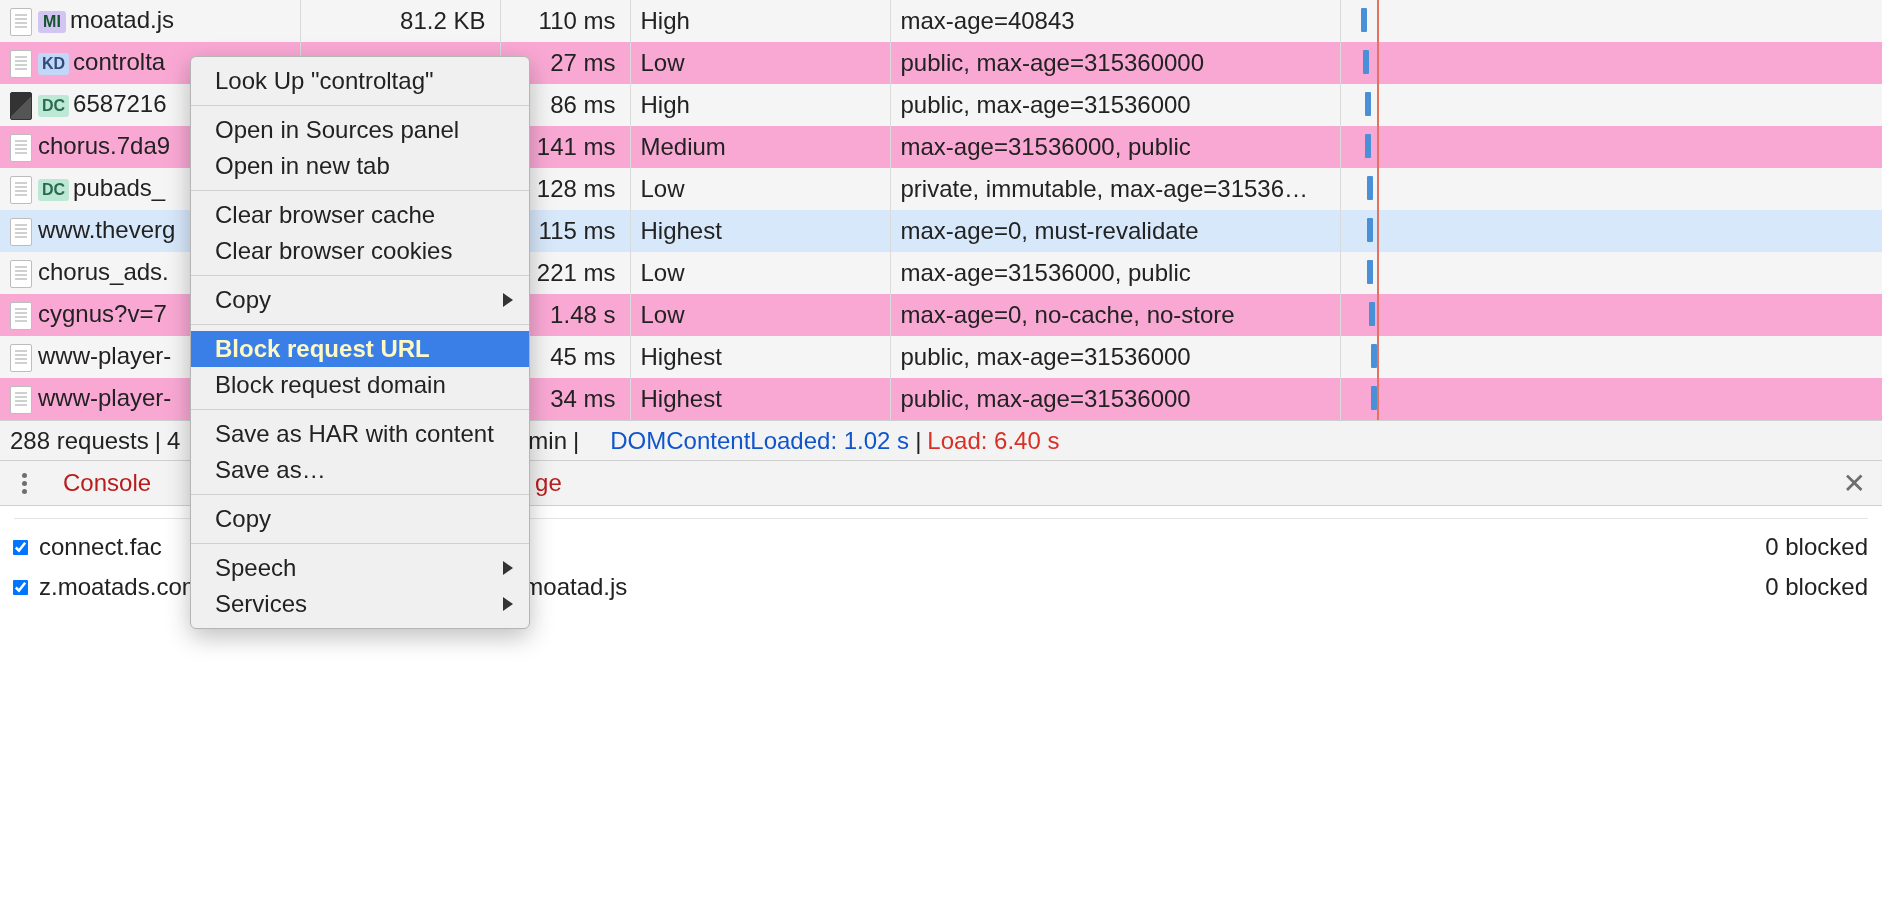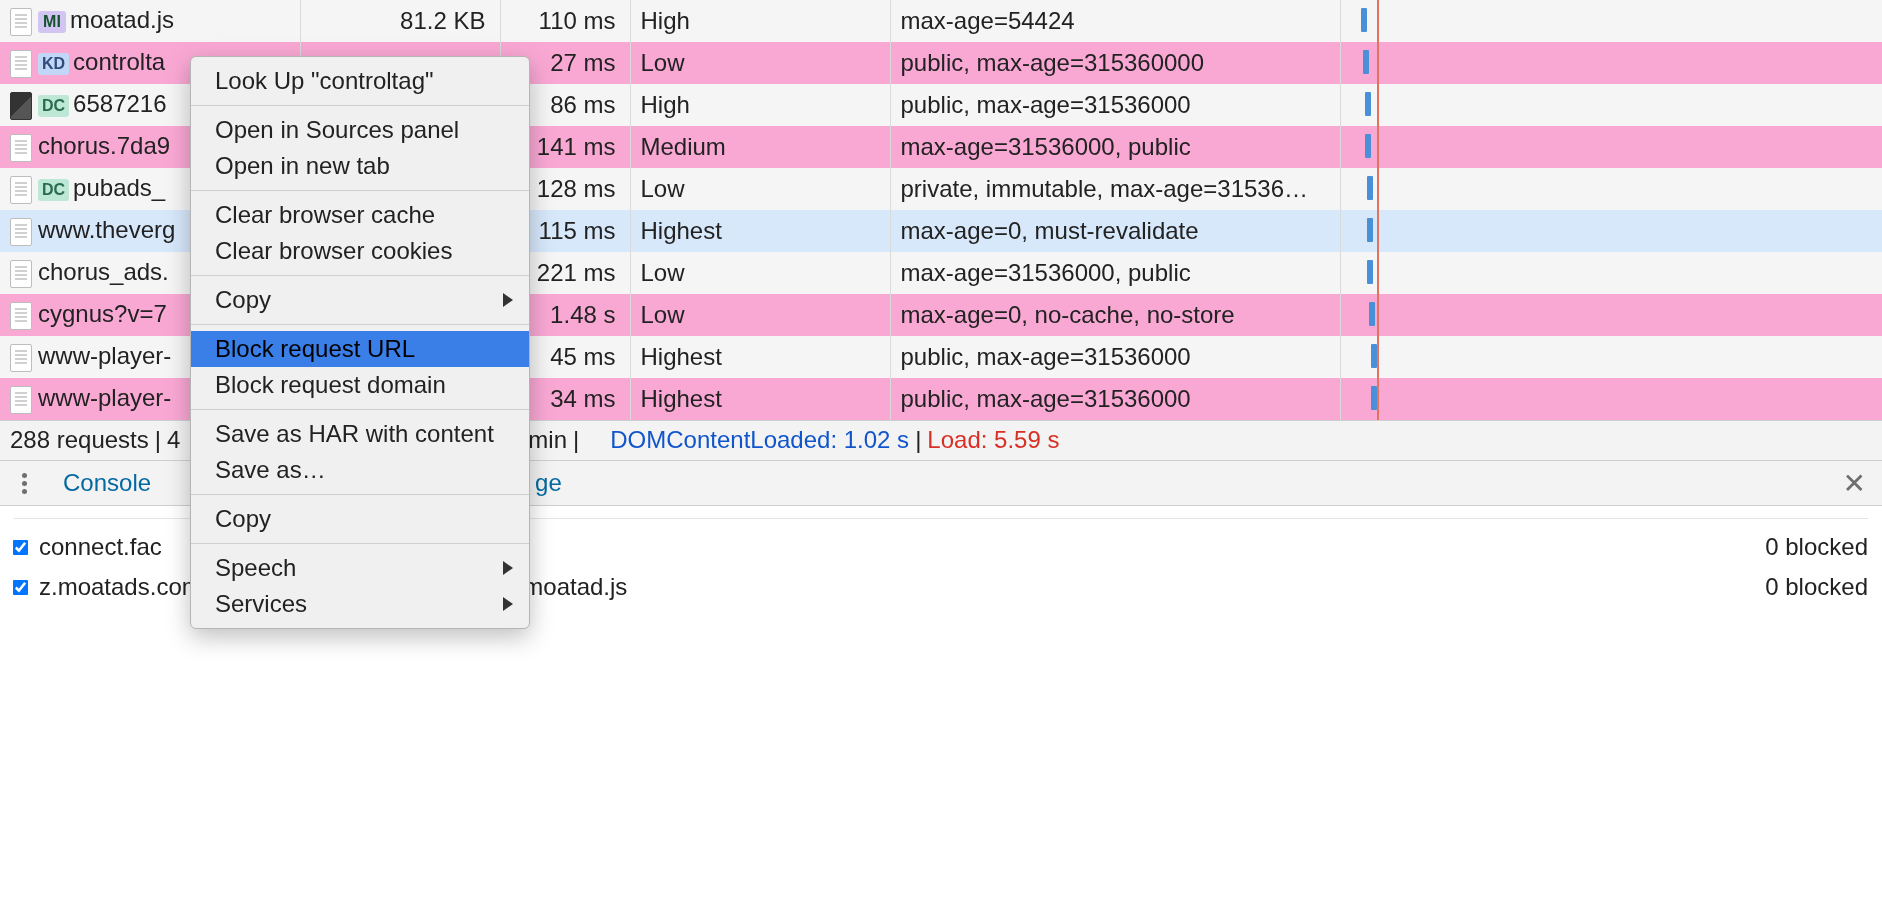--- a/index.html
+++ b/index.html
@@ -93,21 +93,21 @@
 }
 
 
 .status-bar {
   border-top: 1px solid #cfcfcf;
   background: #f3f3f3;
   padding: 6px 10px;
   font-size: 24px;
   height: 40px;
   display: flex;
-  align-items: flex-end;
+  align-items: center;
   gap: 4px;
 }
 .status-bar .sep { margin: 0 2px; }
 .dcl { color: #1155cc; margin-left: 25px; }
 .load { color: #d93025; }
 
 
 .drawer-tabs {
   border-top: 1px solid #cfcfcf;
   border-bottom: 1px solid #cfcfcf;
@@ -120,21 +120,21 @@
 .kebab {
   display: inline-flex;
   flex-direction: column;
   gap: 3px;
   padding: 0 14px;
   cursor: pointer;
 }
 .kebab span { width: 5px; height: 5px; background: #6e6e6e; border-radius: 50%; }
 .tab {
   padding: 8px 22px;
-  color: #0369a1;
+  color: #b91c1c;
   cursor: pointer;
 }
 .drawer-close {
   margin-left: auto;
   font-size: 28px;
   color: #6e6e6e;
   cursor: pointer;
   padding: 0 8px;
 }
 
@@ -158,21 +158,22 @@
   font-size: 24px;
   z-index: 100;
 }
 .context-menu .item {
   padding: 4px 24px;
   cursor: default;
   position: relative;
 }
 .context-menu .item.highlight {
   background: #3a7ee8;
-  color: #000000;
+  color: #fef9c3;
+  font-weight: bold;
 }
 .context-menu .divider { height:1px; background:#d0d0d0; margin:6px 0; }
 .context-menu .submenu-arrow {
   position:absolute; right:16px; top:50%; transform:translateY(-50%);
   width:0; height:0; border-left:10px solid #333; border-top:7px solid transparent; border-bottom:7px solid transparent;
 }
 
 </style>
 </head>
 <body>
@@ -185,21 +186,21 @@
       <col class="col-priority">
       <col class="col-cache">
       <col class="col-wf">
   </colgroup>
   <tbody id="net-body">
       <tr class="even">
         <td class="col-name"><span class="file-icon "></span><span class="initiator-badge badge-mi">MI</span><span>moatad.js</span></td>
         <td class="col-size">81.2 KB</td>
         <td class="col-time">110 ms</td>
         <td class="col-priority">High</td>
-        <td class="col-cache">max-age=54424</td>
+        <td class="col-cache">max-age=40843</td>
         <td class="col-wf">
           <div class="wf-redline" style="left: 36px;"></div>
           <div class="wf-mark" style="left: 20px;"></div>
         </td>
       </tr>
       <tr class="odd">
         <td class="col-name"><span class="file-icon "></span><span class="initiator-badge badge-kd">KD</span><span>controlta</span></td>
         <td class="col-size"></td>
         <td class="col-time">27 ms</td>
         <td class="col-priority">Low</td>
@@ -302,21 +303,21 @@
 
 <div class="status-bar">
   <span>288 requests</span>
   <span class="sep"> | </span>
   <span>4</span>
   <span style="flex:0 0 340px"></span>
   <span>min</span>
   <span class="sep"> | </span>
   <span class="dcl">DOMContentLoaded: 1.02 s</span>
   <span class="sep"> | </span>
-  <span class="load">Load: 5.59 s</span>
+  <span class="load">Load: 6.40 s</span>
 </div>
 
 <div class="drawer-tabs">
   <div class="kebab">
       <span></span>
       <span></span>
       <span></span>
     </div>
   <div class="tab">Console</div>
   <div style="width:340px"></div>

